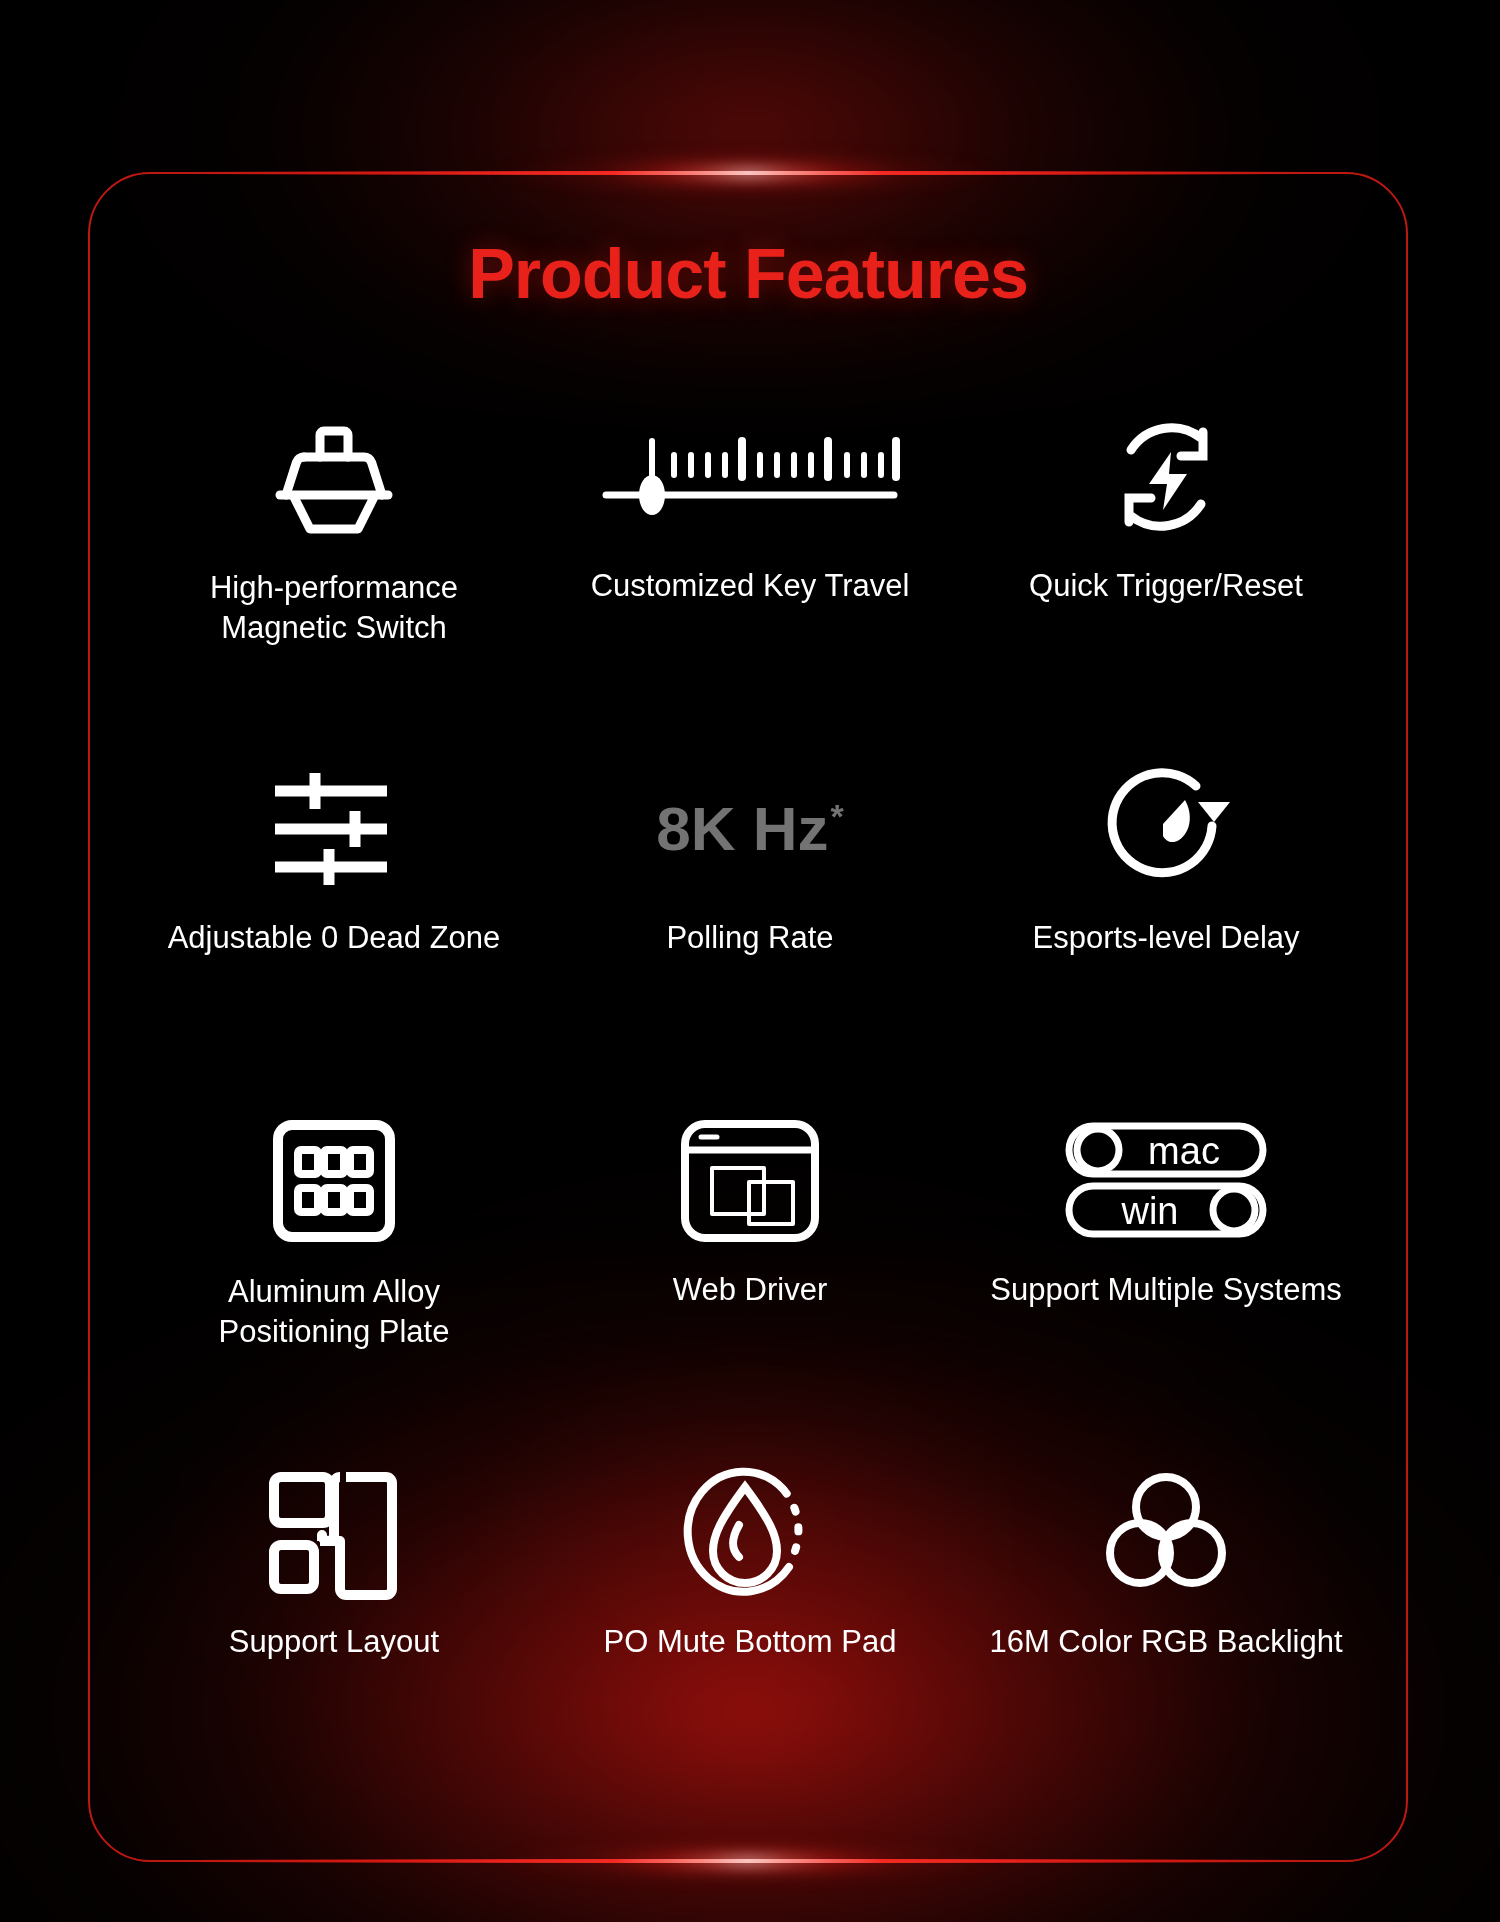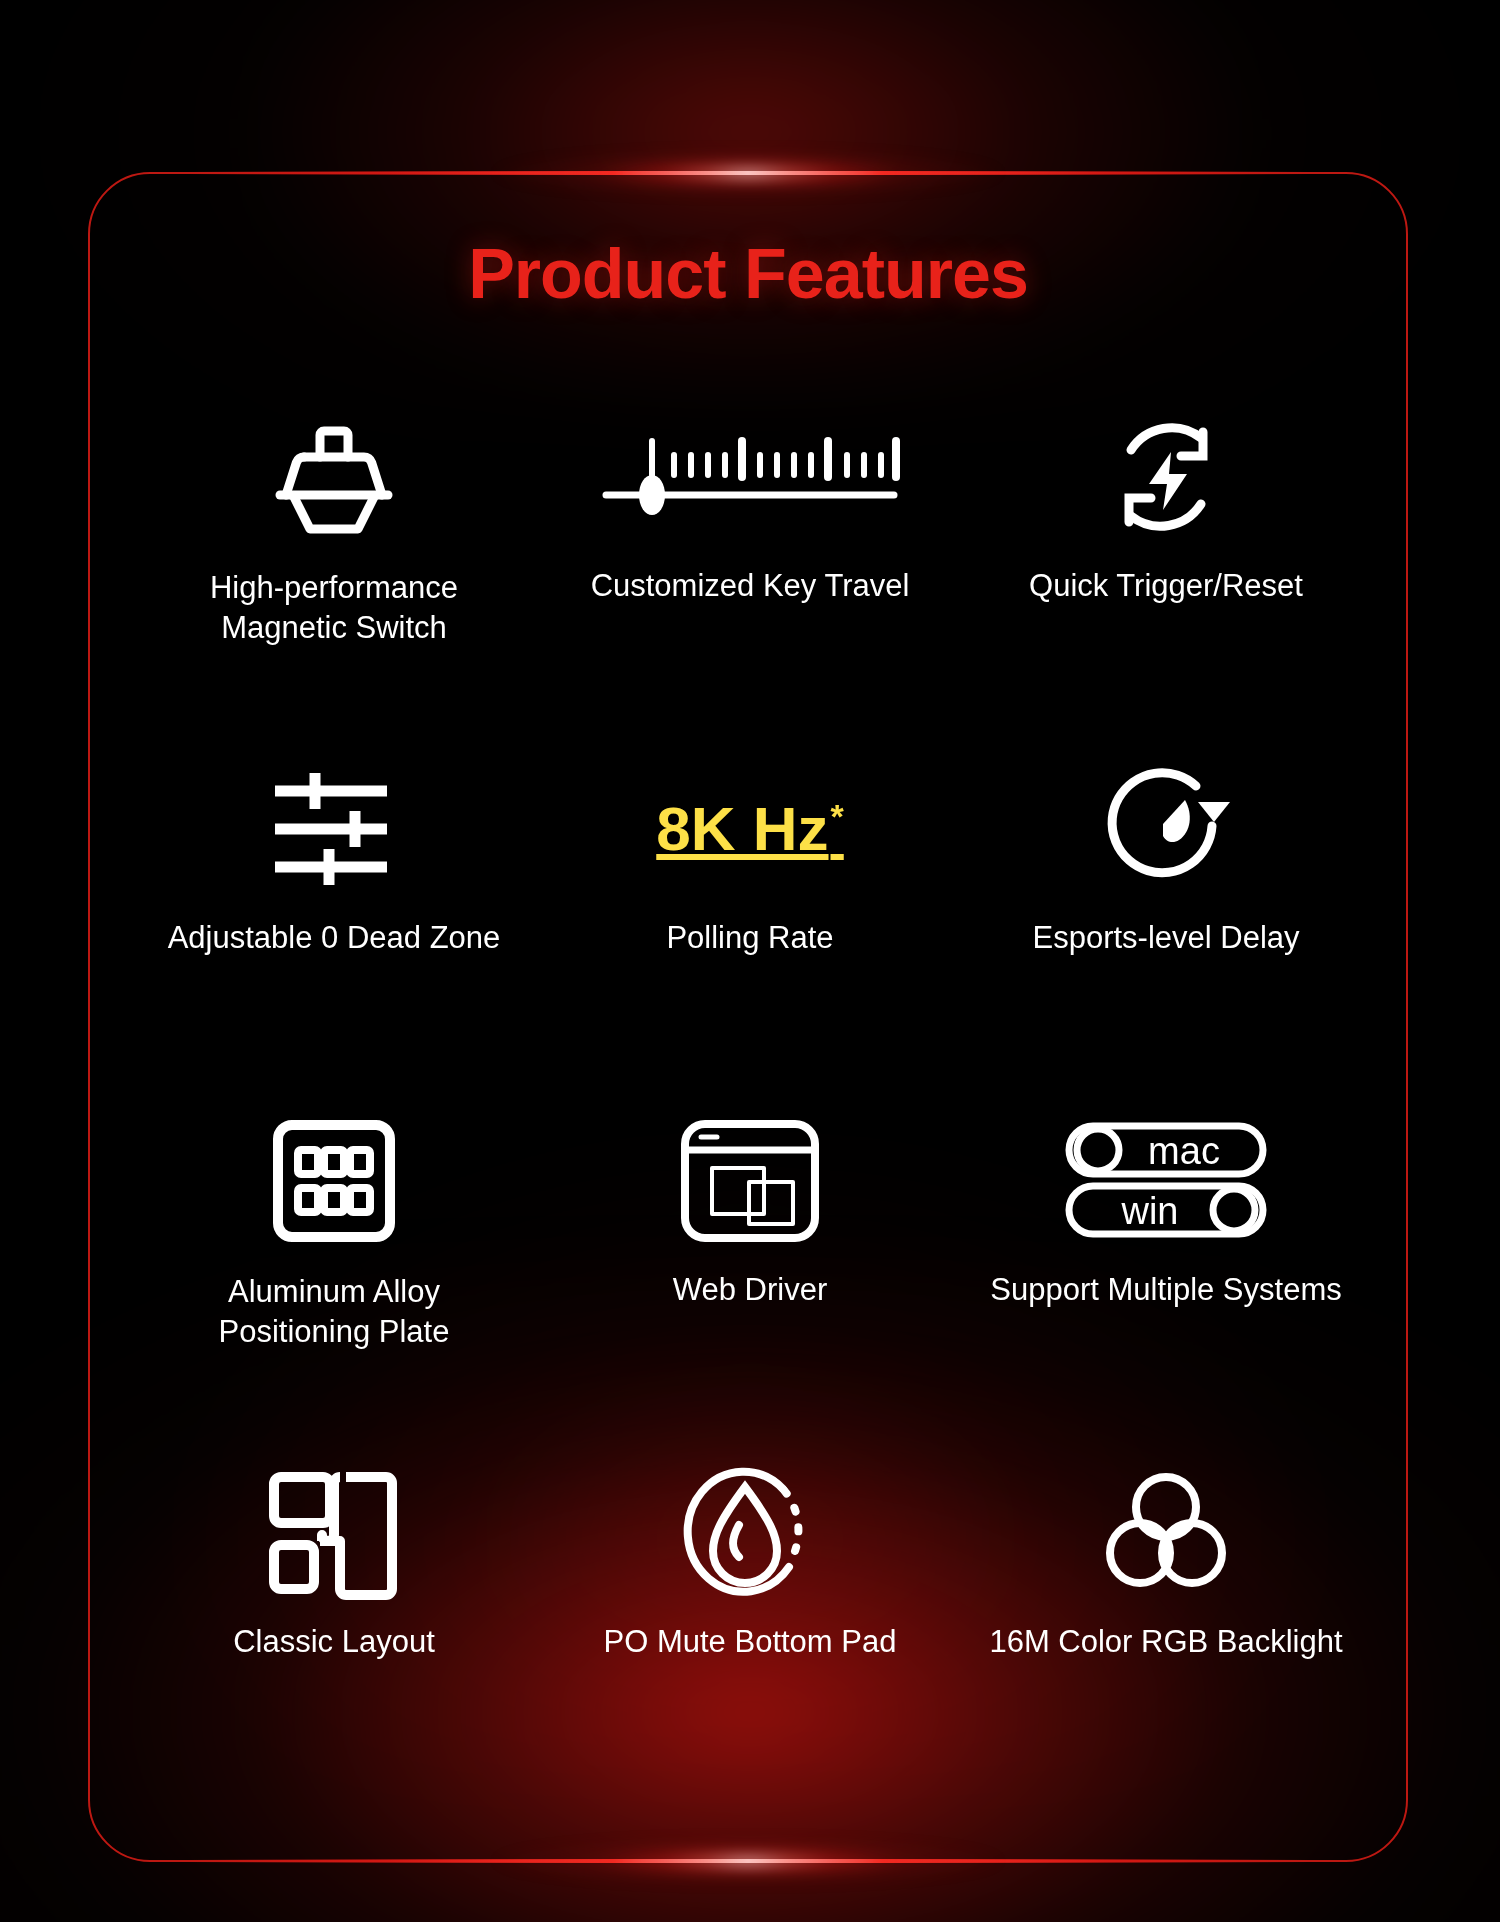--- a/index.html
+++ b/index.html
@@ -158,26 +158,25 @@
     height: 150px;
     display: flex;
     align-items: center;
     justify-content: center;
   }
   .icon-box svg { display: block; overflow: visible; }
 
   .big-text {
     font-size: 62px;
     font-weight: bold;
-    color: #fde047;
+    color: #737373;
     line-height: 1;
     letter-spacing: 0px;
     position: relative;
     white-space: nowrap;
-    text-decoration: underline;
   }
   .big-text .sup {
     font-size: 34px;
     vertical-align: super;
     font-weight: bold;
     margin-left: 2px;
   }
 
   .caption {
     font-size: 31px;
@@ -354,21 +353,21 @@
 
       <div class="cell one-line">
         <div class="icon-box">
           <svg width="136" height="128" viewBox="0 0 136 128" fill="none" stroke="#ffffff" stroke-width="10" stroke-linejoin="round">
             <rect x="8" y="8" width="56" height="46" rx="7"></rect>
             <path d="M80 8 h40 a6 6 0 0 1 6 6 v106 a6 6 0 0 1 -6 6 h-40 a6 6 0 0 1 -6 -6 V72 h-12 a6 6 0 0 1 -6 -6 V72"></path>
             <path d="M74 8 a6 6 0 0 0 -6 6 v52 a6 6 0 0 1 -6 6 h-8"></path>
             <rect x="8" y="76" width="40" height="44" rx="7"></rect>
           </svg>
         </div>
-        <div class="caption">Classic Layout</div>
+        <div class="caption">Support Layout</div>
       </div>
 
       <div class="cell one-line">
         <div class="icon-box">
           <svg width="126" height="132" viewBox="0 0 126 132" fill="none" stroke="#ffffff" stroke-width="8" stroke-linecap="round">
             <path d="M96 22 a56 60 0 1 0 6 78"></path>
             <path d="M108 84 a56 60 0 0 0 -12 -62" stroke-dasharray="4 16"></path>
             <path d="M58 20 C82 52 90 68 90 84 a32 32 0 0 1 -64 0 C26 68 34 52 58 20 Z"></path>
             <path d="M52 58 C44 72 44 82 52 90"></path>
           </svg>

